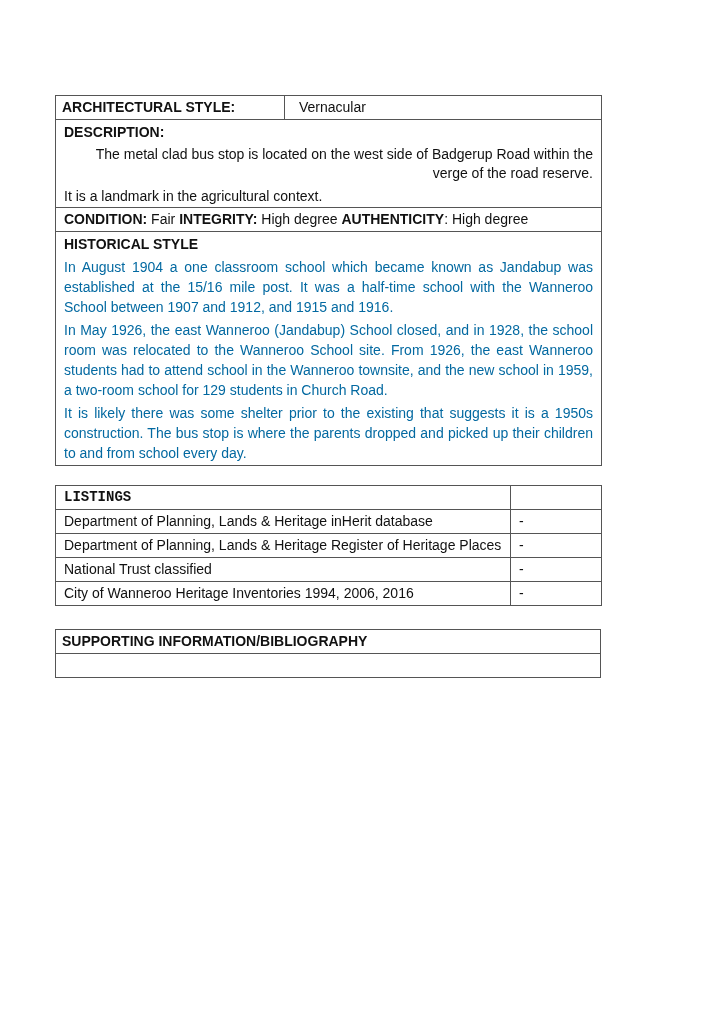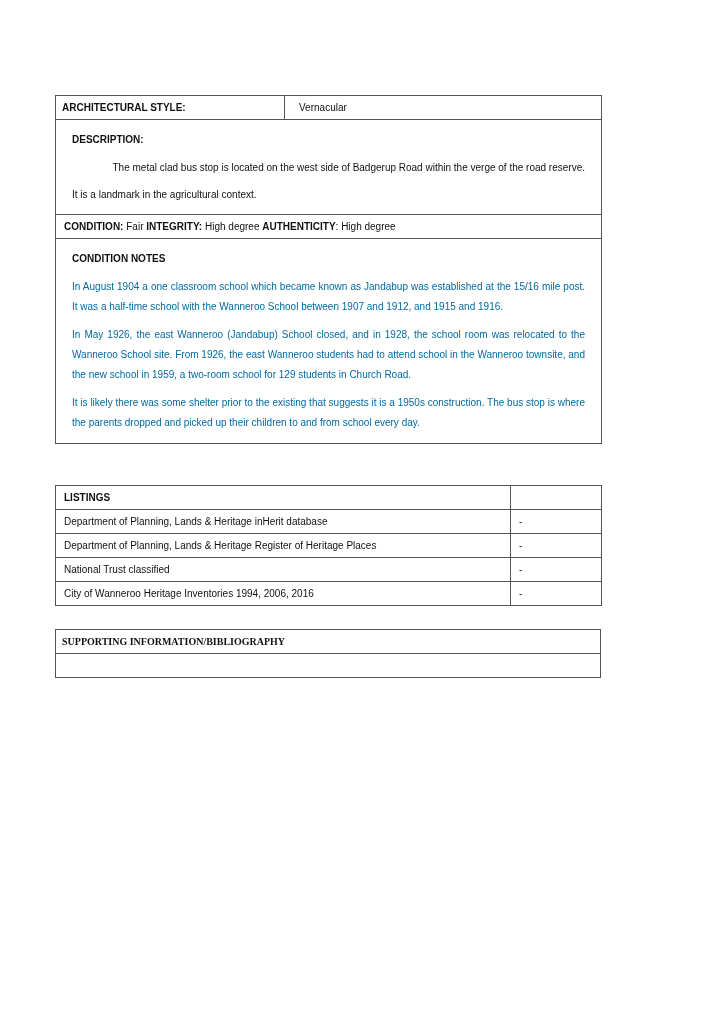--- a/index.html
+++ b/index.html
@@ -1,22 +1,22 @@
 <!DOCTYPE html>
 <html><head>
 <meta charset="utf-8">
 <style>
   html, body { margin:0; padding:0; background:#ffffff; }
   body { width:705px; height:1023px; position:relative; font-family:"Liberation Sans", sans-serif; color:#111; }
-  table { border-collapse:collapse; position:absolute; font-size:10px; }
+  table { border-collapse:collapse; position:absolute; font-size:14px; }
   td { border:1px solid #555; padding:0 8px; vertical-align:top; }
   .bold { font-weight:bold; }
   #t1 { left:55px; top:95px; width:547px; }
   #t1 td { line-height:20px; }
-  .p { margin:8px; }
+  .p { margin:0; }
   .gray { color:#0369a1; text-align:justify; line-height:20px; }
   .mb { margin-bottom:3px; }
   #t2 { left:55px; top:485px; width:547px; }
   #t2 td { height:23px; line-height:23px; }
   #t3 { left:55px; top:629px; width:546px; }
   #t3 td { height:23px; line-height:23px; }
 </style>
 </head>
 <body>
 
@@ -37,33 +37,33 @@
     <td colspan="2" style="height:22px;line-height:23px;">
       <span class="bold">CONDITION:</span>
       <span>Fair</span>
       <span class="bold">INTEGRITY:</span>
       <span>High degree</span>
       <span class="bold">AUTHENTICITY</span><span>: High degree</span>
     </td>
   </tr>
   <tr>
     <td colspan="2" style="padding-top:2px;padding-bottom:2px;">
-      <p class="p bold mb">CONDITION NOTES</p>
+      <p class="p bold mb">HISTORICAL STYLE</p>
       <p class="p gray mb">In August 1904 a one classroom school which became known as Jandabup was established at the 15/16 mile post.  It was a half-time school with the Wanneroo School between 1907 and 1912, and 1915 and 1916.</p>
       <p class="p gray mb">In May 1926, the east Wanneroo (Jandabup) School closed, and in 1928,  the school room was relocated to the Wanneroo School site. From 1926, the east Wanneroo students had to attend school in the Wanneroo townsite, and the new school in 1959, a two-room school for 129 students in Church Road.</p>
       <p class="p gray">It is likely there was some shelter prior to the existing that suggests it is a  1950s construction. The bus stop is where the parents dropped and picked up their children to and from school every day.</p>
     </td>
   </tr>
 </tbody>
   </table>
 
 <table id="t2">
   <tbody>
       <tr>
-    <td class="bold" style="width:438px;">LISTINGS</td>
+    <td class="bold" style="width:438px;font-family:Liberation Mono, monospace;">LISTINGS</td>
     <td></td>
   </tr>
   <tr>
     <td>Department of Planning, Lands &amp; Heritage  inHerit database</td>
     <td>-</td>
   </tr>
   <tr>
     <td>Department of Planning, Lands &amp; Heritage  Register of Heritage Places</td>
     <td>-</td>
   </tr>
@@ -74,19 +74,19 @@
   <tr>
     <td>City of Wanneroo Heritage Inventories 1994, 2006, 2016</td>
     <td>-</td>
   </tr>
 </tbody>
   </table>
 
 <table id="t3">
   <tbody>
       <tr>
-    <td class="bold" style="padding-left:6px;font-family:Liberation Serif, serif;">SUPPORTING INFORMATION/BIBLIOGRAPHY</td>
+    <td class="bold" style="padding-left:6px;">SUPPORTING INFORMATION/BIBLIOGRAPHY</td>
   </tr>
   <tr>
     <td></td>
   </tr>
 </tbody>
   </table>
 
 </body></html>

